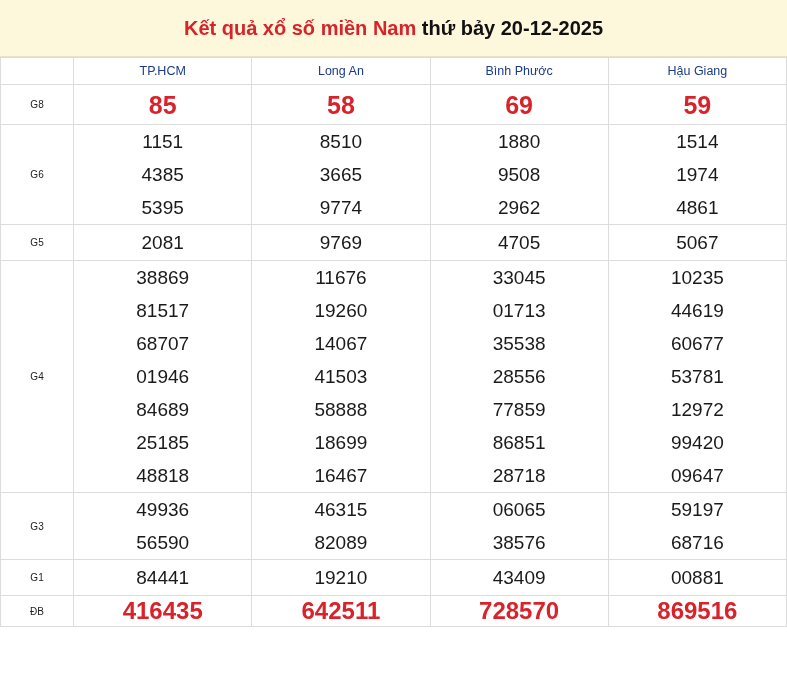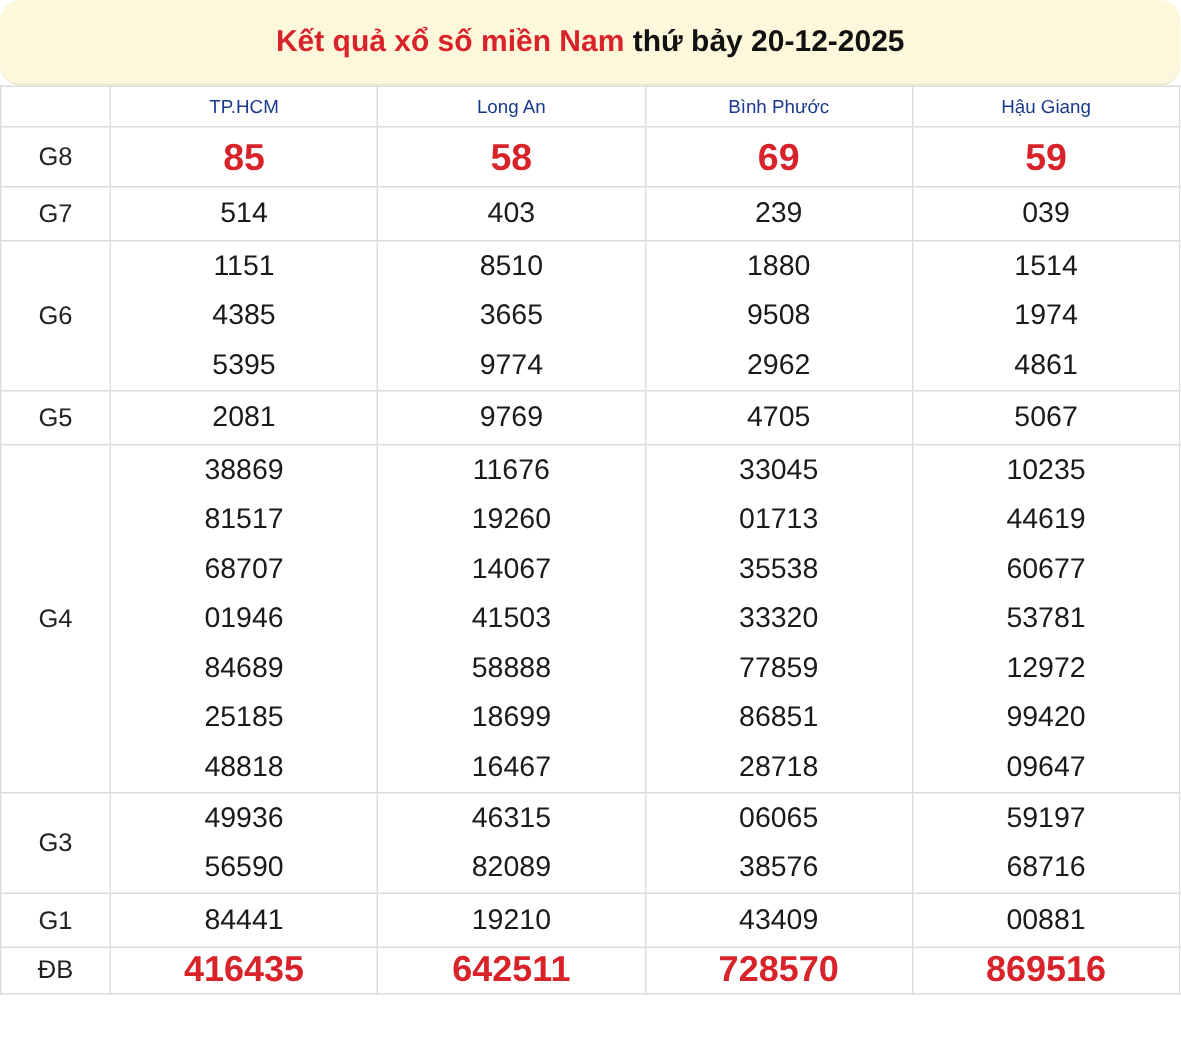--- a/index.html
+++ b/index.html
@@ -22,21 +22,20 @@
 
   
   .banner {
     background: #fdf7dc;
     border-bottom: 1px solid #e7e2c6;
     height: 56px;
     display: flex;
     align-items: center;
     justify-content: center;
     text-align: center;
-    border-radius: 14px;
   }
   .banner-inner {
     font-size: 20px;
     font-weight: bold;
     line-height: 1;
   }
   .banner-title {
     color: #d8232a;
   }
   .banner-date {
@@ -63,21 +62,21 @@
   thead th {
     height: 26px;
     font-size: 12.5px;
     font-weight: normal;
     color: #1b3a8c;
     background: #ffffff;
   }
   thead th.corner { background: #ffffff; }
 
   td.rowlabel {
-    font-size: 17px;
+    font-size: 10px;
     color: #222222;
     font-weight: normal;
     background: #ffffff;
   }
 
   td.nums {
     font-size: 19px;
     color: #1a1a1a;
     line-height: 33px;
     padding: 4px 0;
@@ -137,35 +136,20 @@
           <td class="nums hl">
             <div>58</div>
           </td>
           <td class="nums hl">
             <div>69</div>
           </td>
           <td class="nums hl">
             <div>59</div>
           </td>
         </tr>
-        <tr class="row-g7">
-          <td class="rowlabel">G7</td>
-          <td class="nums">
-            <div>514</div>
-          </td>
-          <td class="nums">
-            <div>403</div>
-          </td>
-          <td class="nums">
-            <div>239</div>
-          </td>
-          <td class="nums">
-            <div>039</div>
-          </td>
-        </tr>
         <tr class="row-g6">
           <td class="rowlabel">G6</td>
           <td class="nums">
             <div>1151</div>
             <div>4385</div>
             <div>5395</div>
           </td>
           <td class="nums">
             <div>8510</div>
             <div>3665</div>
@@ -214,21 +198,21 @@
             <div>14067</div>
             <div>41503</div>
             <div>58888</div>
             <div>18699</div>
             <div>16467</div>
           </td>
           <td class="nums">
             <div>33045</div>
             <div>01713</div>
             <div>35538</div>
-            <div>33320</div>
+            <div>28556</div>
             <div>77859</div>
             <div>86851</div>
             <div>28718</div>
           </td>
           <td class="nums">
             <div>10235</div>
             <div>44619</div>
             <div>60677</div>
             <div>53781</div>
             <div>12972</div>

